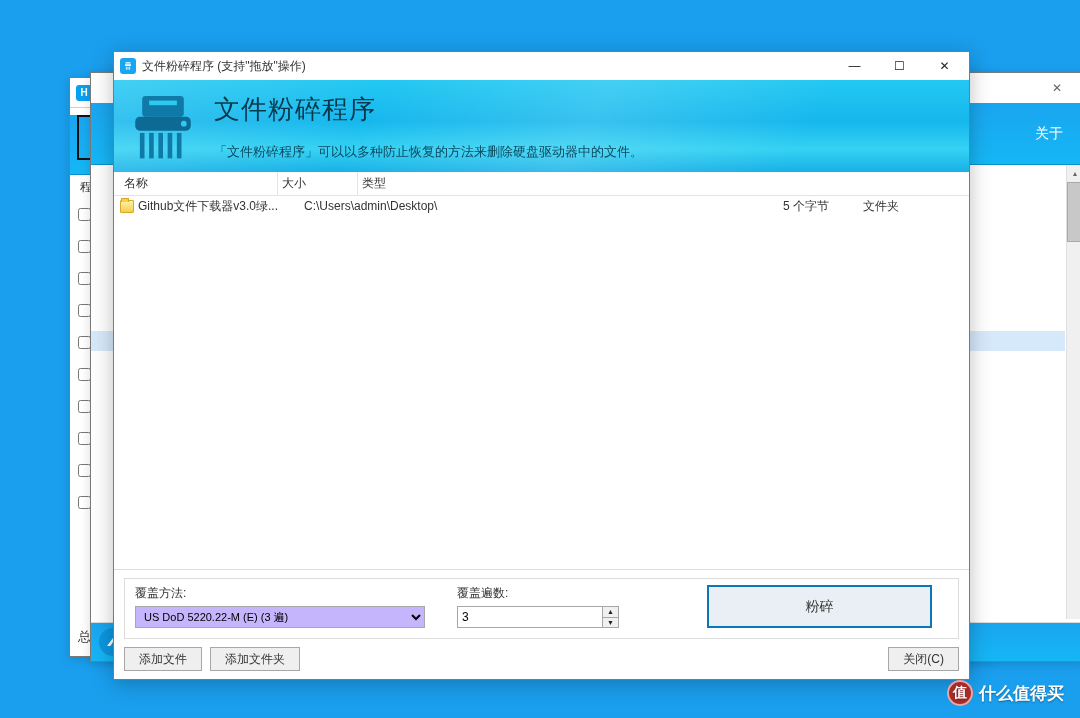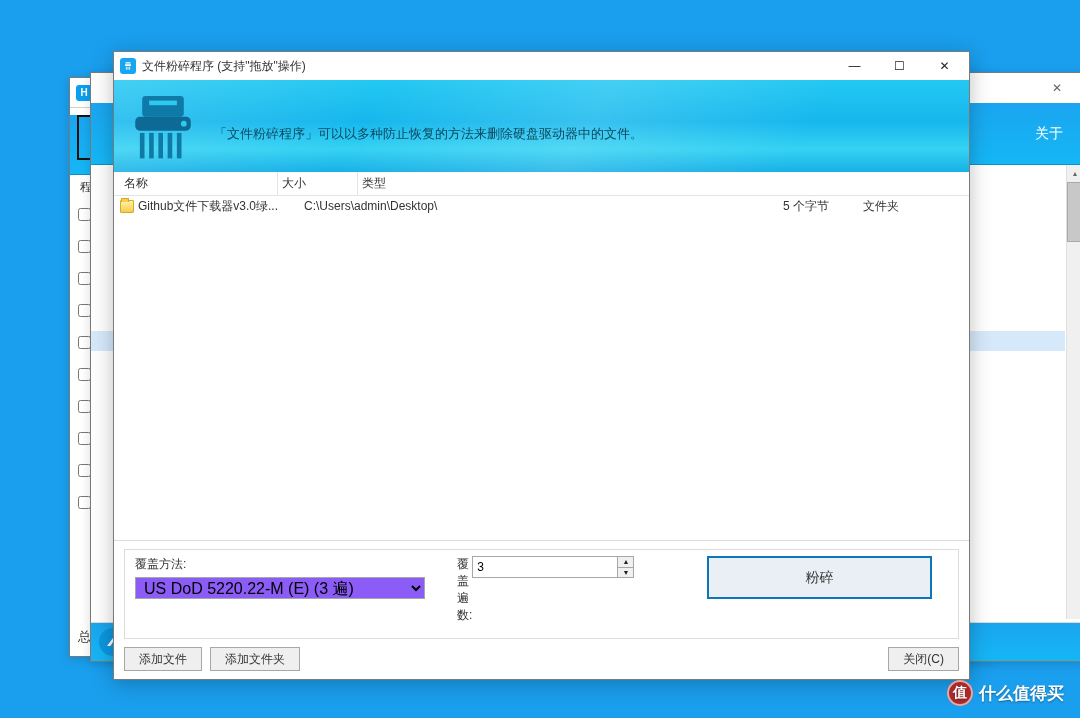--- a/index.html
+++ b/index.html
@@ -76,23 +76,23 @@
   .trow .c-name .ficon { width:16px; height:13px; background:linear-gradient(180deg,#fff1a8,#f6ce4d); border:1px solid #d9a824; border-radius:1px; margin-right:4px; position:relative; }
   .trow .c-name .ficon::before { content:''; position:absolute; top:-3px; left:0; width:6px; height:3px; background:#f6ce4d; border:1px solid #d9a824; border-bottom:none; border-top-left-radius:1px; border-top-right-radius:1px;}
   .trow .c-path { flex:1; padding-left:4px; overflow:hidden;margin-left:22px; }
   .trow .c-size { width:80px; padding-left:4px; }
   .trow .c-type { width:110px; padding-left:4px; }
   .tbody { flex:1; background:#fff; }
 
   .botpanel { border-top:1px solid #dcdcdc; padding:8px 10px 8px 10px; }
   .pgroup { border:1px solid #dcdcdc; padding:6px 26px 10px 10px; display:flex; align-items:flex-start; gap:32px; }
   .pgroup .col1 { display:flex; flex-direction:column; width:290px; }
-  .pgroup .col2 { display:flex; flex-direction:row; width:170px; }
+  .pgroup .col2 { display:flex; flex-direction:column; width:170px; }
   .pgroup label { font-size:12px; color:#333; margin-bottom:4px; }
-  .pgroup select { height:22px; font-size:16px; background:#8b5cf6; border:1px solid #a7a7a7; padding:0 4px; }
+  .pgroup select { height:22px; font-size:11px; background:#c4b5fd; border:1px solid #a7a7a7; padding:0 4px; }
   .pgroup .spinwrap { display:flex; height:22px; }
   .pgroup .spinwrap input { width:146px; height:22px; border:1px solid #a7a7a7; padding:0 4px; font-size:12px; }
   .pgroup .spinbtns { display:flex; flex-direction:column; width:16px; border:1px solid #a7a7a7; border-left:none; }
   .pgroup .spinbtns div { flex:1; background:#f0f0f0; display:flex; align-items:center; justify-content:center; font-size:7px; color:#222; cursor:pointer; border-bottom:1px solid #a7a7a7;}
   .pgroup .spinbtns div:last-child { border-bottom:none; }
   .bigbtn { margin-left:auto; width:225px; height:43px; border:2px solid #0c76b8; background:#e9eff4; display:flex; align-items:center; justify-content:center; font-size:14px; cursor:pointer; }
 
   .botrow2 { display:flex; align-items:center; margin-top:8px; gap:8px; }
   .btn2 { height:24px; padding:9px 14px; background:#efefef; border:1px solid #a7a7a7; font-size:12px; display:flex; align-items:center; cursor:pointer; }
   .botrow2 .sp { flex:1; }
@@ -204,20 +204,21 @@
         <g fill="#0f7aa8">
           <rect x="12" y="38" width="4" height="22"></rect>
           <rect x="20" y="38" width="4" height="22"></rect>
           <rect x="28" y="38" width="4" height="22"></rect>
           <rect x="36" y="38" width="4" height="22"></rect>
           <rect x="44" y="38" width="4" height="22"></rect>
         </g>
       </svg>
     </div>
     <div class="txt">
+      <div class="h1">文件粉碎程序</div>
       <div class="sub">「文件粉碎程序」可以以多种防止恢复的方法来删除硬盘驱动器中的文件。</div>
     </div>
   </div>
 
   <div class="tablewrap">
     <div class="thead">
       <div class="c-name">名称</div>
       <div class="c-size">大小</div>
       <div class="c-type">类型</div>
     </div>

